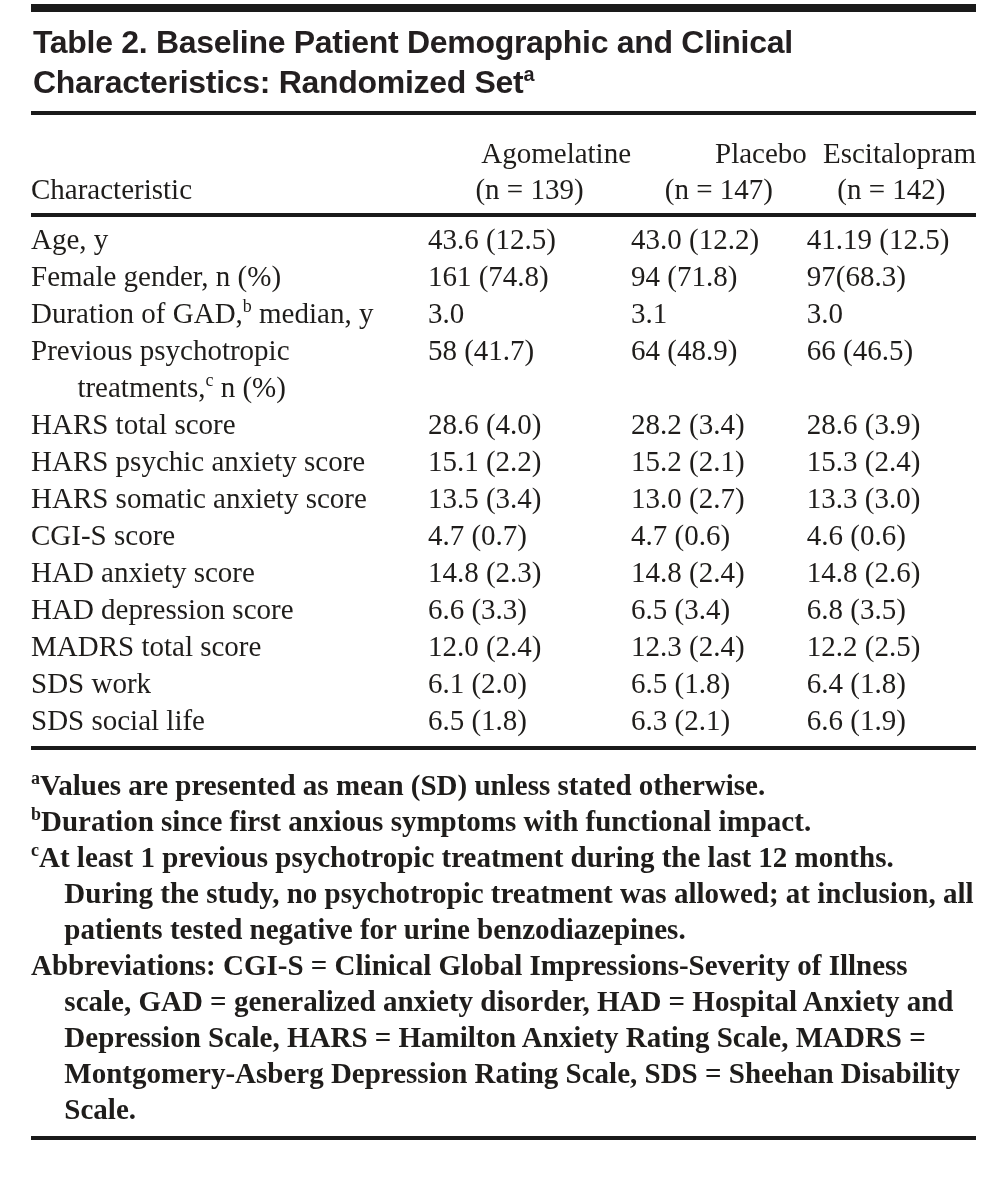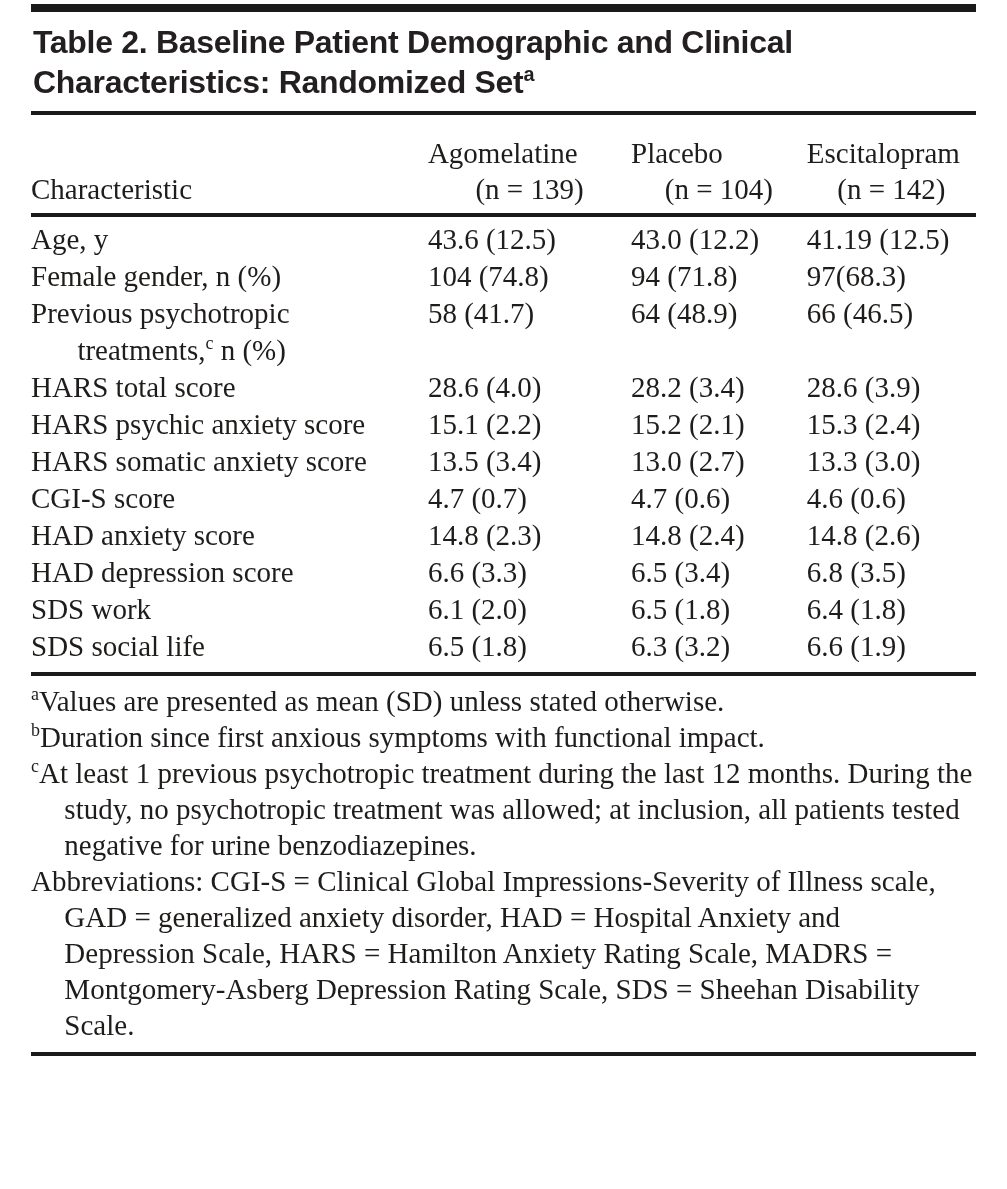--- a/index.html
+++ b/index.html
@@ -39,43 +39,44 @@
   }
   col.c-label{width:42%;}
   col.c-v1{width:21.5%;}
   col.c-v2{width:18.6%;}
   col.c-v3{width:17.9%;}
   thead th{
     font-weight:normal;
     font-size:29px;
     padding:0;
   }
-  thead tr.group-row th{padding-top:20px;line-height:36px;text-align:left;}
+  thead tr.group-row th{padding-top:20px;line-height:36px;text-align:right;}
   thead tr.n-row th{line-height:37px;text-align:center;padding-bottom:5px;}
   thead tr.n-row th.char-head{text-align:left;vertical-align:bottom;}
   thead{border-bottom:4px solid var(--rule);}
   tbody td{
     line-height:37px;
     vertical-align:top;
     padding:0;
     margin-top:37px;
   }
   tbody tr:first-child td{padding-top:4px;}
   td.lbl{
     text-align:left;
     padding-left:1.6em;
     text-indent:-1.6em;
   }
   td.val{}
   sup{font-size:0.62em;line-height:0;}
   .mid-rule{margin-top:7px;}
   .footnotes{
-    margin-top:7px;
+    margin-top:17px;
     font-size:29px;
     line-height:36px;
+    font-weight:bold;
   }
   .footnote{
     padding-left:1.15em;
     text-indent:-1.15em;
   }
   .bottom-rule{margin-top:9px;}
 </style>
 </head>
 <body>
 
@@ -97,36 +98,42 @@
     <thead>
       <tr class="group-row">
         <th></th>
         <th>Agomelatine</th>
         <th>Placebo</th>
         <th>Escitalopram</th>
       </tr>
       <tr class="n-row">
         <th class="char-head">Characteristic</th>
         <th>(n = 139)</th>
-        <th>(n = 104)</th>
+        <th>(n = 147)</th>
         <th>(n = 142)</th>
       </tr>
     </thead>
     <tbody id="table-body">
         <tr>
           <td class="lbl">Age, y</td>
           <td class="val">43.6 (12.5)</td>
           <td class="val">43.0 (12.2)</td>
           <td class="val">41.19 (12.5)</td>
         </tr>
         <tr>
           <td class="lbl">Female gender, n (%)</td>
-          <td class="val">104 (74.8)</td>
+          <td class="val">161 (74.8)</td>
           <td class="val">94 (71.8)</td>
           <td class="val">97(68.3)</td>
+        </tr>
+        <tr>
+          <td class="lbl">Duration of GAD,<sup>b</sup> median, y</td>
+          <td class="val">3.0</td>
+          <td class="val">3.1</td>
+          <td class="val">3.0</td>
         </tr>
         <tr>
           <td class="lbl">Previous psychotropic treatments,<sup>c</sup> n (%)</td>
           <td class="val">58 (41.7)</td>
           <td class="val">64 (48.9)</td>
           <td class="val">66 (46.5)</td>
         </tr>
         <tr>
           <td class="lbl">HARS total score</td>
           <td class="val">28.6 (4.0)</td>
@@ -157,29 +164,35 @@
           <td class="val">14.8 (2.4)</td>
           <td class="val">14.8 (2.6)</td>
         </tr>
         <tr>
           <td class="lbl">HAD depression score</td>
           <td class="val">6.6 (3.3)</td>
           <td class="val">6.5 (3.4)</td>
           <td class="val">6.8 (3.5)</td>
         </tr>
         <tr>
+          <td class="lbl">MADRS total score</td>
+          <td class="val">12.0 (2.4)</td>
+          <td class="val">12.3 (2.4)</td>
+          <td class="val">12.2 (2.5)</td>
+        </tr>
+        <tr>
           <td class="lbl">SDS work</td>
           <td class="val">6.1 (2.0)</td>
           <td class="val">6.5 (1.8)</td>
           <td class="val">6.4 (1.8)</td>
         </tr>
         <tr>
           <td class="lbl">SDS social life</td>
           <td class="val">6.5 (1.8)</td>
-          <td class="val">6.3 (3.2)</td>
+          <td class="val">6.3 (2.1)</td>
           <td class="val">6.6 (1.9)</td>
         </tr>
       </tbody>
   </table>
 
   <div class="rule mid-rule"></div>
 
   <div class="footnotes" id="footnotes">
       <div class="footnote"><sup>a</sup>Values are presented as mean (SD) unless stated otherwise.</div>
       <div class="footnote"><sup>b</sup>Duration since first anxious symptoms with functional impact.</div>

